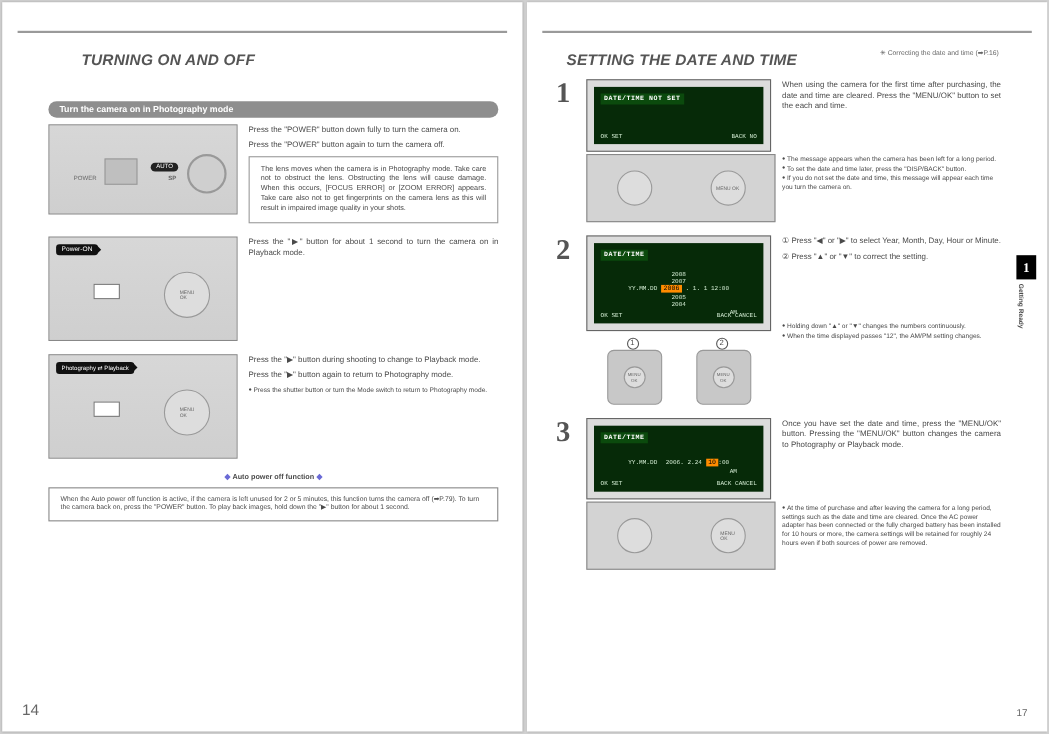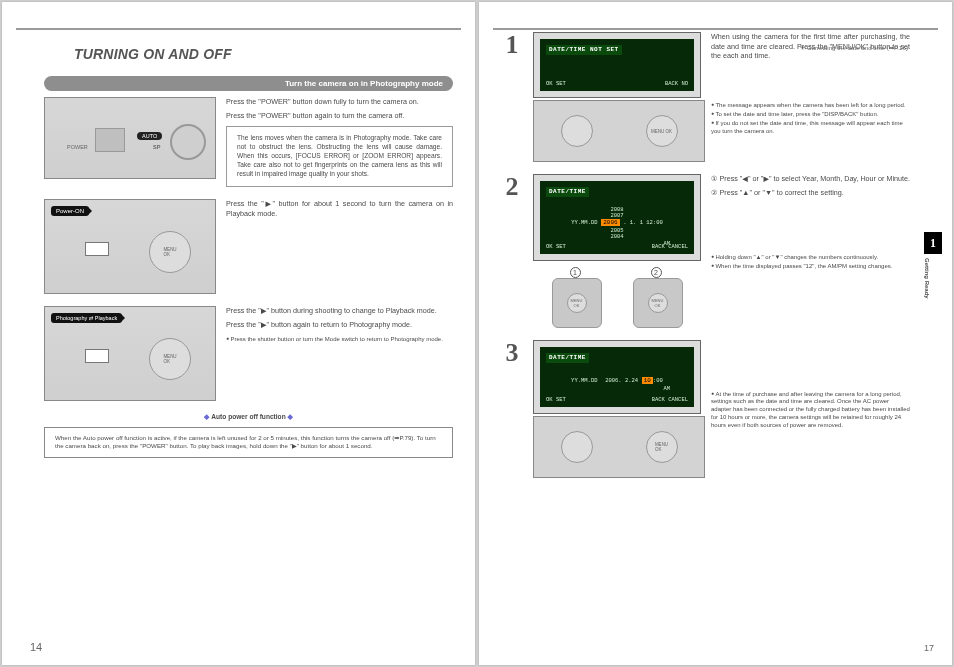--- a/index.html
+++ b/index.html
@@ -6,34 +6,34 @@
   body { width: 954px; height: 667px; background: #d0d0d0; font-family: Arial, Helvetica, sans-serif; font-size: 8px; color: #4a4a4a; position: relative; }
   .spread { display: flex; width: 100%; height: 100%; }
   .page { background: #fff; flex: 1; position: relative; padding: 30px 18px 18px 18px; margin: 2px; box-shadow: 0 0 2px rgba(0,0,0,.2); }
   .page-left { padding-left: 42px; padding-right: 22px; }
   .page-right { padding-left: 22px; padding-right: 42px; }
 
   .top-rule { position: absolute; top: 26px; left: 14px; right: 14px; border-top: 2px solid #9a9a9a; }
   .h1 { font-family: "Arial Black", Arial, sans-serif; font-style: italic; font-weight: 900; font-size: 14px; letter-spacing: .2px; margin: 14px 0 10px 30px; color: #555; text-transform: uppercase; }
   .header-ref { position: absolute; top: 42px; right: 44px; font-size: 6.2px; color: #666; }
 
-  .sect-bar { background: #8e8e8e; color: #fff; font-weight: bold; font-size: 8px; padding: 3px 10px; border-radius: 9px; margin: 4px 0 6px 0; display: inline-block; width: 100%; text-align: right; }
+  .sect-bar { background: #8e8e8e; color: #fff; font-weight: bold; font-size: 8px; padding: 3px 10px; border-radius: 9px; margin: 20px 0 6px 0; display: inline-block; width: 100%; }
   .note-box { border: 1px solid #9a9a9a; padding: 7px 10px; font-size: 6.6px; line-height: 1.35; margin: 6px 0 0 0; text-align: justify; }
   .tiny-note { font-size: 6px; line-height: 1.3; margin-top: 6px; }
   .tiny-note .bullet::before { content: "● "; font-size: 5px; vertical-align: 1px; }
   .diamond::before { content: "◆ "; color: #6a6ad6; font-size: 7px; }
   .diamond-right::after { content: " ◆"; color: #6a6ad6; font-size: 7px; }
 
   .row { display: flex; gap: 10px; margin-bottom: 12px; }
   .desc { font-size: 7.2px; line-height: 1.35; text-align: justify; }
   .desc p { margin-bottom: 4px; }
 
   .stepnum { font-family: Georgia, "Times New Roman", serif; font-size: 26px; font-weight: bold; color: #555; width: 22px; text-align: center; line-height: 1; }
 
-  .pagenum-l { position: absolute; left: 28px; bottom: 12px; font-size: 11px; color: #666; }
+  .pagenum-l { position: absolute; left: 18px; bottom: 12px; font-size: 14px; color: #666; }
   .pagenum-r { position: absolute; right: 18px; bottom: 12px; font-size: 9px; color: #666; }
 
   
   .side-tab { position: absolute; right: 6px; top: 230px; width: 22px; }
   .tab-black { background: #000; color:#fff; width: 18px; height: 22px; display: flex; align-items: center; justify-content: center; font-family: Georgia, serif; font-weight: bold; font-size: 12px; }
   .tab-label { writing-mode: vertical-rl; text-orientation: mixed; font-size: 6px; font-weight: bold; margin-top: 4px; }
 
   
   .illus { border: 1px solid #888; background: linear-gradient(#d7d7d7,#cfcfcf); position: relative; }
   .illus.sm { width: 172px; height: 95px; }
@@ -119,20 +119,21 @@
     </div>
 
     <div class="auto-title"><span class="diamond diamond-right">Auto power off function</span></div>
     <div class="auto-box">When the Auto power off function is active, if the camera is left unused for 2 or 5 minutes, this function turns the camera off (➡P.79). To turn the camera back on, press the "POWER" button. To play back images, hold down the "▶" button for about 1 second.</div>
 
     <div class="pagenum-l">14</div>
   </div>
 
   <div class="page page-right">
     <div class="top-rule"></div>
+    <div class="h1" style="margin-left:14px;">SETTING THE DATE AND TIME</div>
     <div class="header-ref">✳ Correcting the date and time (➡P.16)</div>
 
     <div class="side-tab">
       <div class="tab-black">1</div>
       <div class="tab-label">Getting Ready</div>
     </div>
 
     <div class="row">
       <div class="stepnum">1</div>
       <div class="lcd-wrap">
@@ -229,20 +230,23 @@
               <span>BACK CANCEL</span>
             </div>
           </div>
         </div>
         <div class="half-dpad">
           <div class="hcircle"></div>
           <div class="hcircle" style="display:flex;align-items:center;justify-content:center;font-size:4.5px;color:#666;">MENU<br>OK</div>
         </div>
       </div>
       <div style="flex:1">
+        <div class="desc">
+            <p>Once you have set the date and time, press the "MENU/OK" button. Pressing the "MENU/OK" button changes the camera to Photography or Playback mode.</p>
+          </div>
         <div class="tiny-note" style="margin-top:50px;">
           <div><span class="bullet"></span><span>At the time of purchase and after leaving the camera for a long period, settings such as the date and time are cleared. Once the AC power adapter has been connected or the fully charged battery has been installed for 10 hours or more, the camera settings will be retained for roughly 24 hours even if both sources of power are removed.</span></div>
         </div>
       </div>
     </div>
 
     <div class="pagenum-r">17</div>
   </div>
 </div>
 

